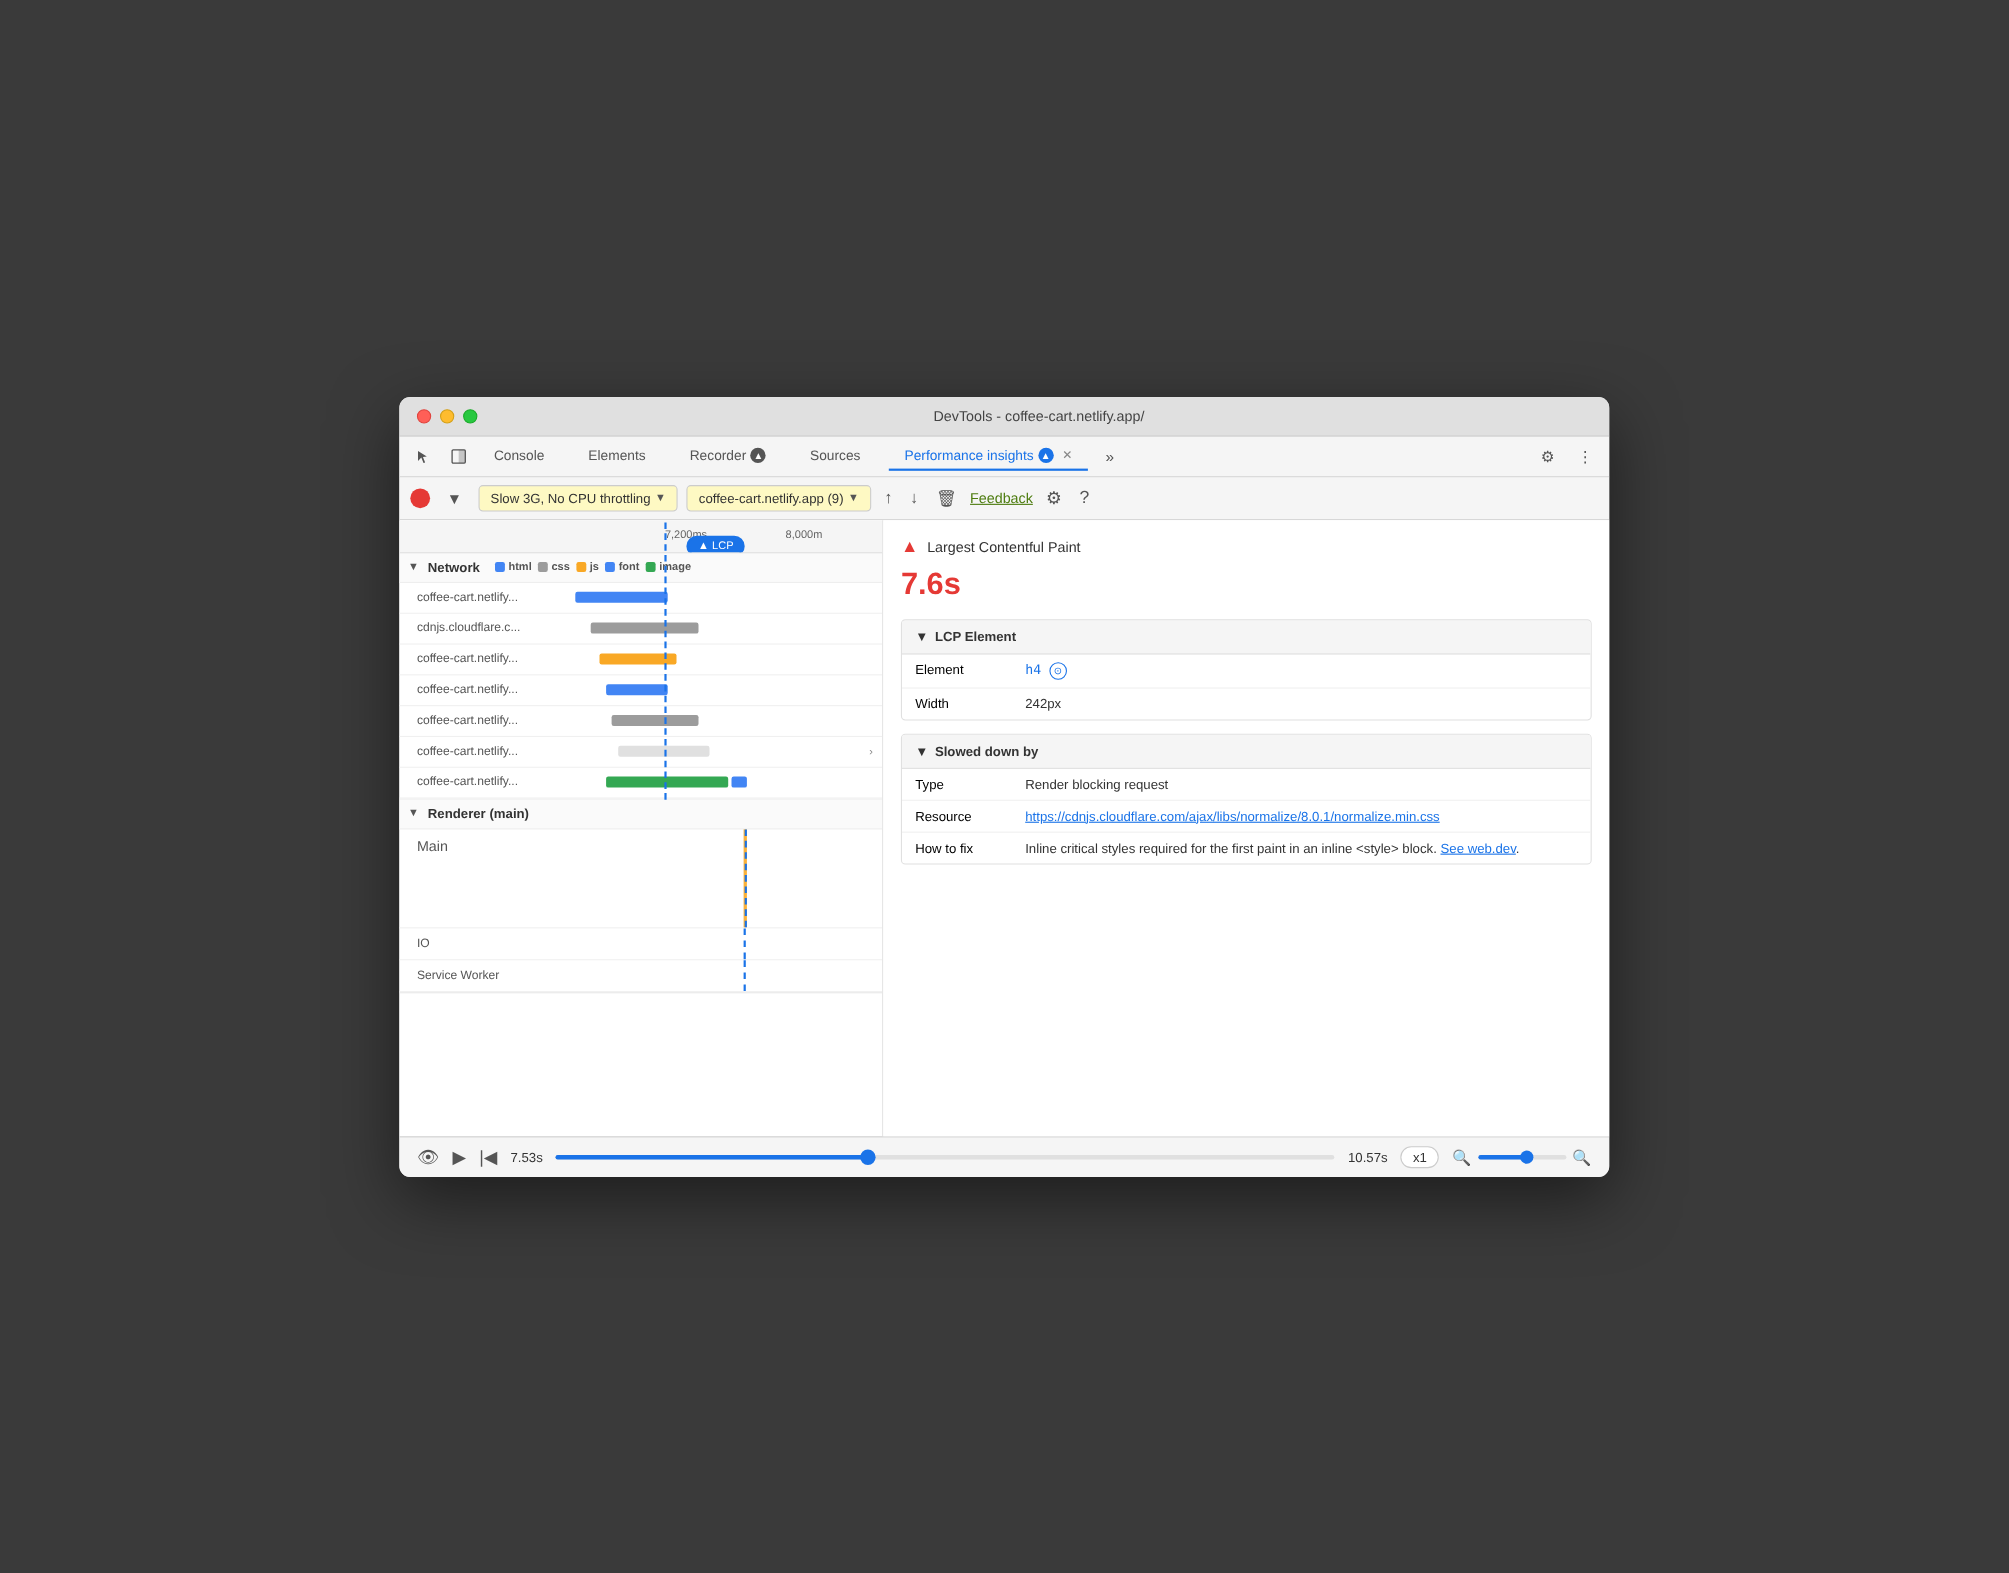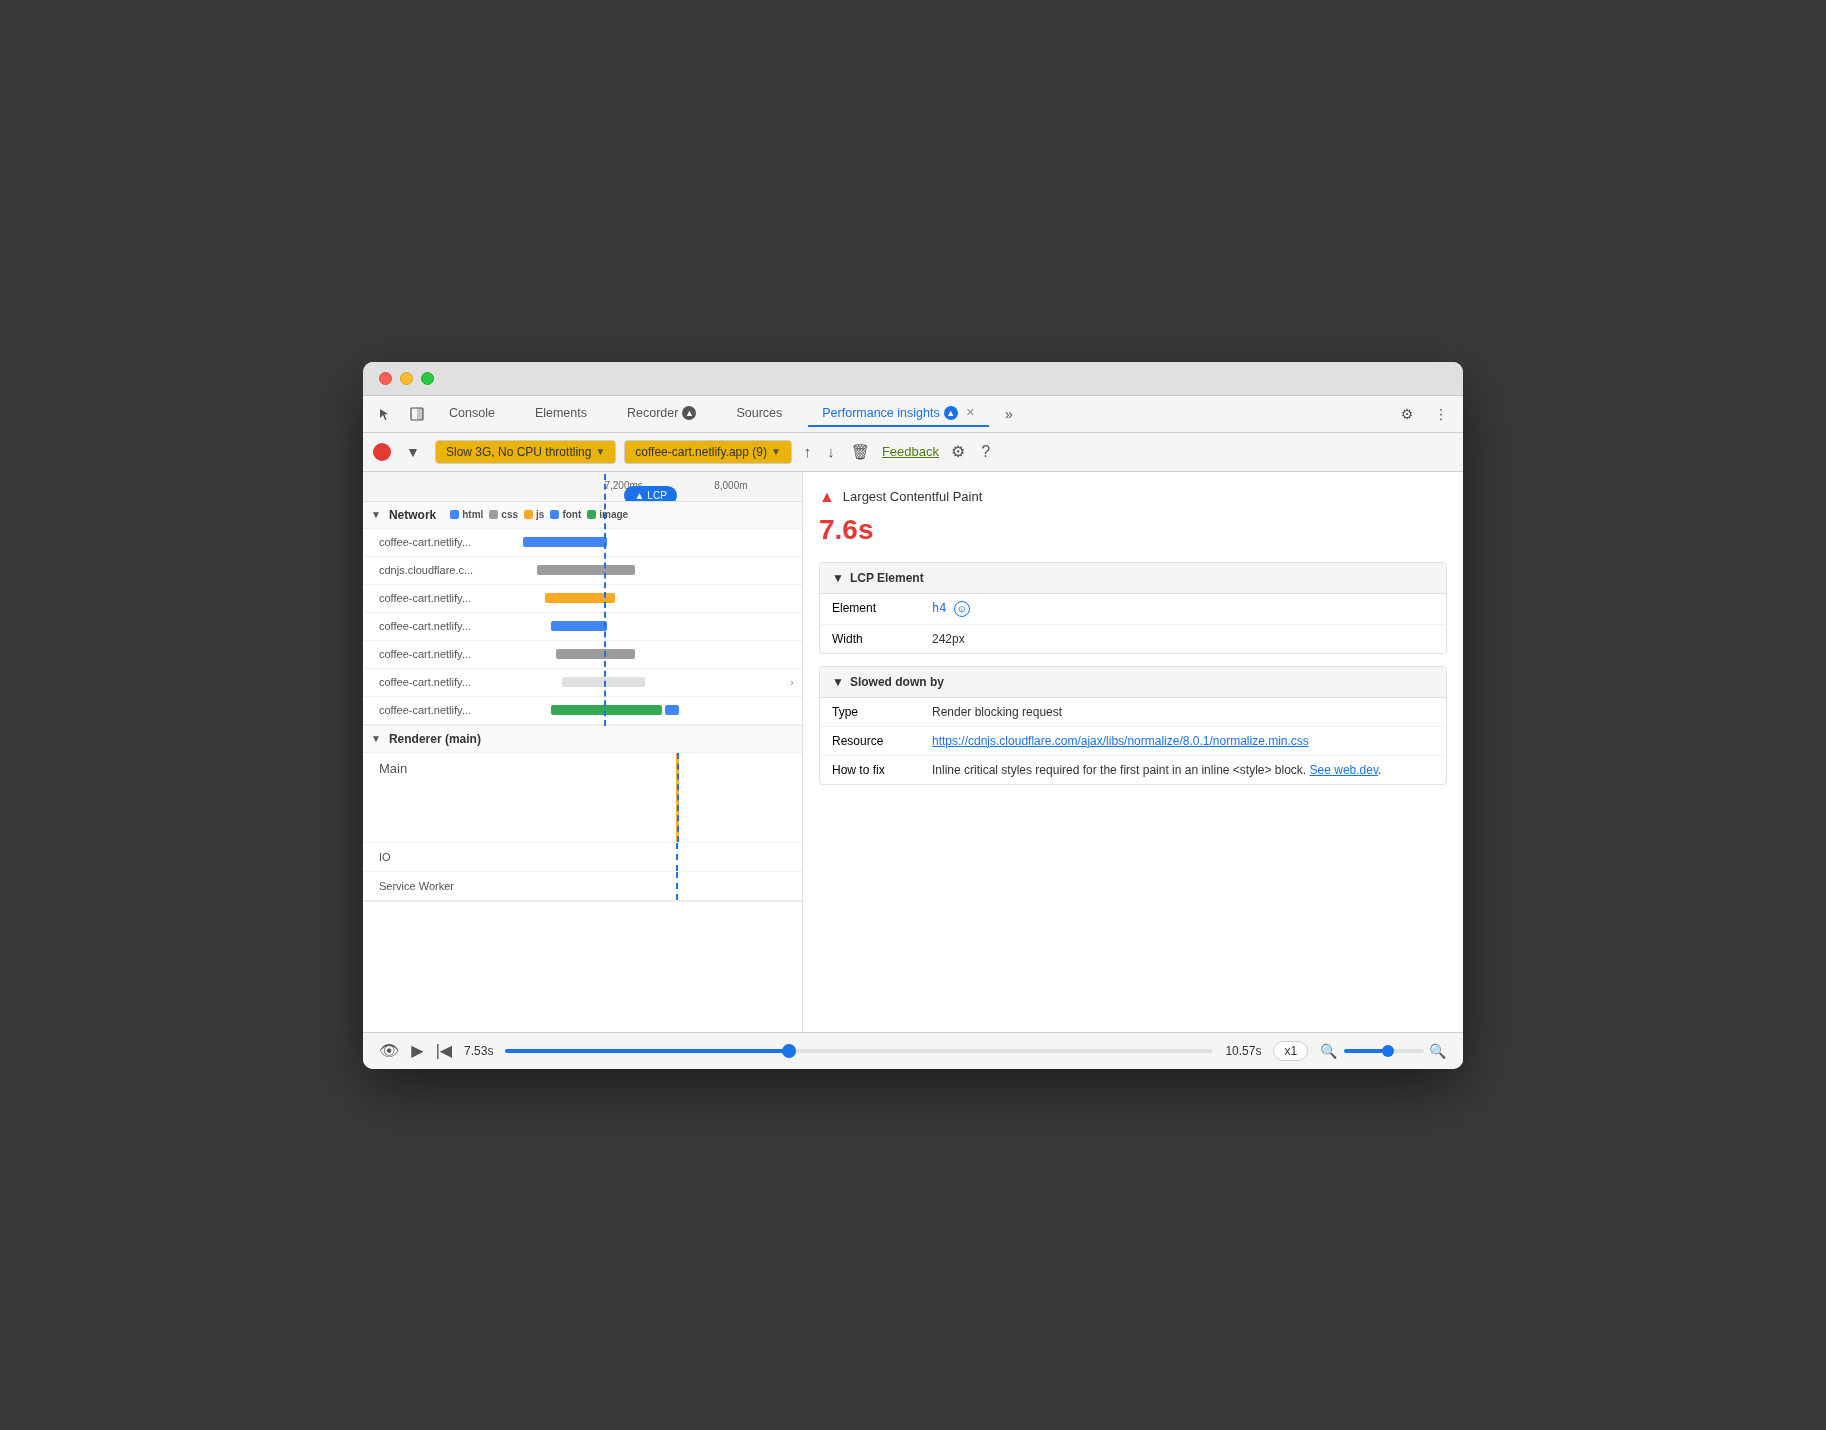--- a/index.html
+++ b/index.html
@@ -108,21 +108,21 @@
     }
     .record-btn {
       width: 18px; height: 18px;
       background: #e53935;
       border-radius: 50%;
       cursor: pointer;
     }
     .dropdown-btn {
       display: flex; align-items: center; gap: 4px;
       padding: 4px 10px;
-      background: #eab308;
+      background: #fef9c3;
       border: 1px solid #ccc;
       border-radius: 4px;
       font-size: 12px;
       color: #333;
       cursor: pointer;
     }
     .dropdown-arrow { font-size: 10px; color: #555; }
     .upload-icon, .download-icon, .delete-icon {
       cursor: pointer;
       color: #555;
@@ -454,20 +454,21 @@
   </style>
 </head>
 <body>
 
 <div class="window">
 
   <div class="titlebar">
     <div class="traffic-light tl-close"></div>
     <div class="traffic-light tl-min"></div>
     <div class="traffic-light tl-max"></div>
+    <div class="titlebar-title">DevTools - coffee-cart.netlify.app/</div>
   </div>
 
   <div class="toolbar">
     <button class="toolbar-icon-btn">
       <svg width="14" height="14" viewBox="0 0 14 14" fill="none">
         <path d="M2 2L2 11L5 8L7 13L8.5 12.5L6.5 7.5L10 7L2 2Z" fill="#555"></path>
       </svg>
     </button>
     <button class="toolbar-icon-btn">
       <svg width="14" height="14" viewBox="0 0 14 14">

